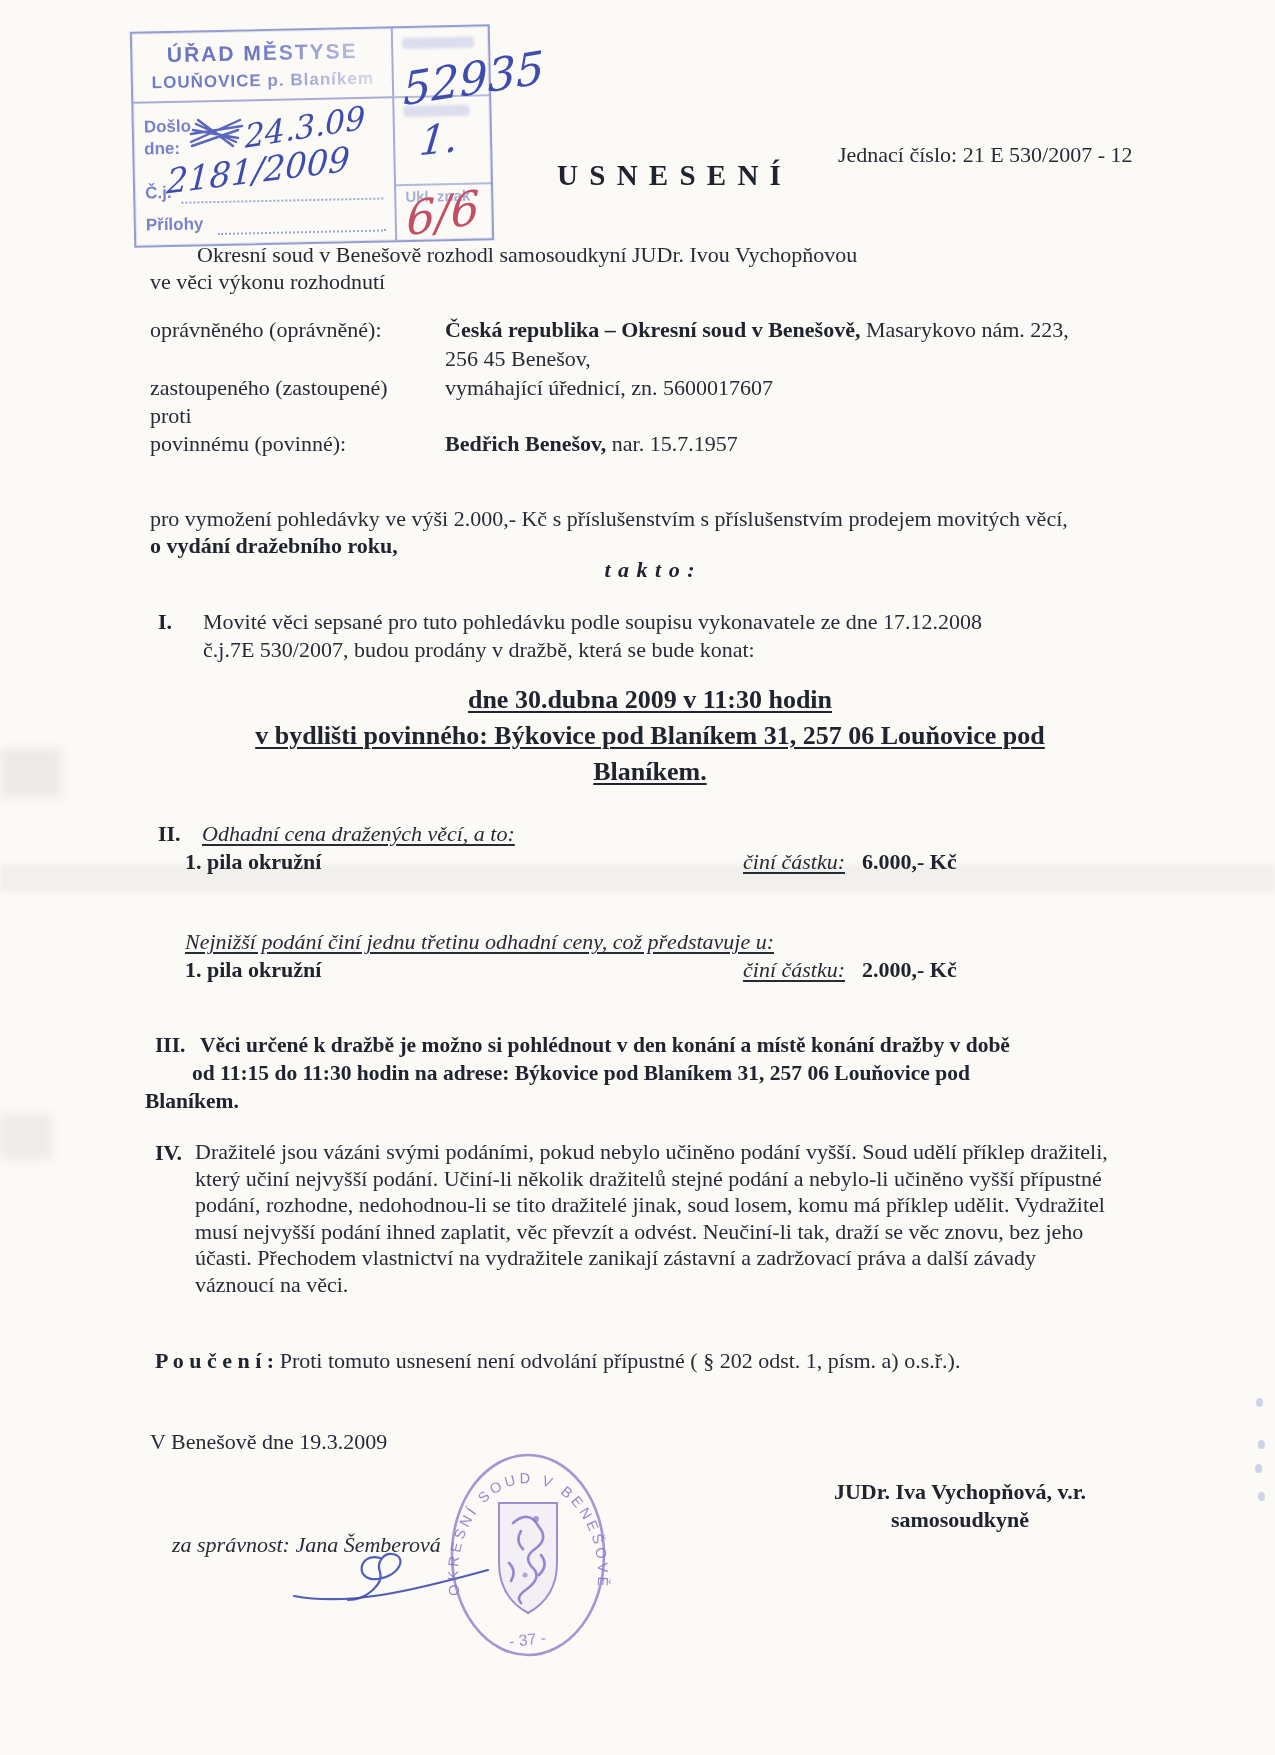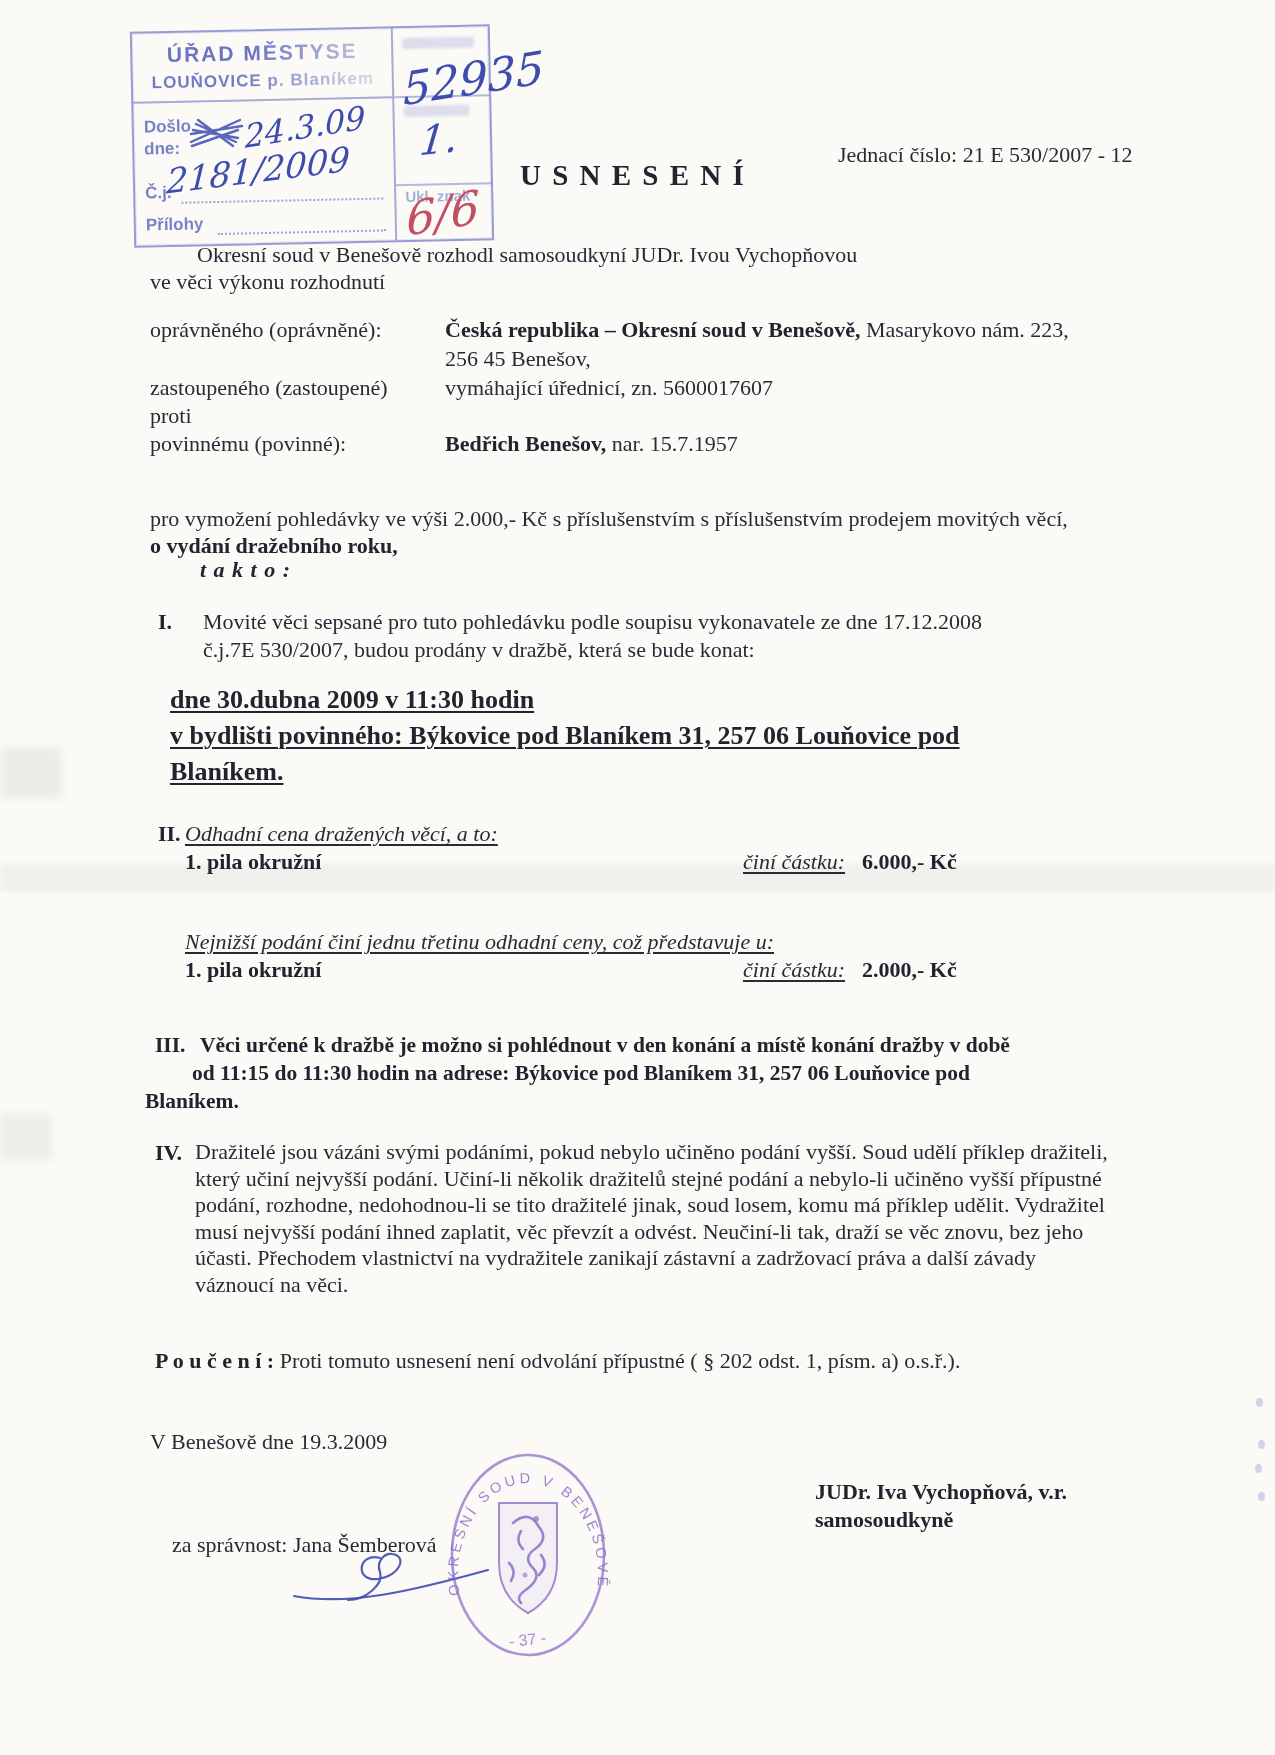--- a/index.html
+++ b/index.html
@@ -11,21 +11,21 @@
     background:#fbfaf7;
     overflow:hidden;
     font-family:"Liberation Serif", serif;
     color:#272b36;
   }
   .abs{position:absolute;}
   .t{font-size:22px;line-height:27px;white-space:nowrap;}
   .b{font-weight:bold;color:#20242e;}
   .i{font-style:italic;}
   .u{text-decoration:underline;text-underline-offset:3px;text-decoration-thickness:1.5px;}
-  .center{}
+  .center{text-align:center;}
   .wrap{white-space:normal;}
 
   
   .registry-stamp{
     left:132px;top:28px;width:356px;height:212px;
     transform:rotate(-1.2deg);
     border:2.5px solid rgba(96,106,192,.65);
     box-shadow:inset 0 0 0 1px rgba(96,106,192,.15);
     font-family:"Liberation Sans", sans-serif;
     color:rgba(78,90,182,.88);
@@ -130,21 +130,21 @@
 
   <div class="abs t b" style="left:158px;top:608px;">I.</div>
   <div class="abs t" style="left:203px;top:608px;">Movité věci sepsané pro tuto pohledávku podle soupisu vykonavatele ze dne 17.12.2008</div>
   <div class="abs t" style="left:203px;top:636px;">č.j.7E 530/2007, budou prodány v dražbě, která se bude konat:</div>
 
   <div class="abs t b center" style="left:170px;top:686px;width:960px;font-size:26px;"><span class="u">dne 30.dubna 2009 v 11:30 hodin</span></div>
   <div class="abs t b center" style="left:170px;top:722px;width:960px;font-size:26px;"><span class="u">v bydlišti povinného: Býkovice pod Blaníkem 31, 257 06 Louňovice pod</span></div>
   <div class="abs t b center" style="left:170px;top:758px;width:960px;font-size:26px;"><span class="u">Blaníkem.</span></div>
 
   <div class="abs t b" style="left:158px;top:820px;text-align:center;">II.</div>
-  <div class="abs t i" style="left:185px;top:820px;font-style:italic;"><span class="u">Odhadní cena dražených věcí, a to:</span></div>
+  <div class="abs t i" style="left:202px;top:820px;font-style:italic;"><span class="u">Odhadní cena dražených věcí, a to:</span></div>
   <div class="abs t b" style="left:185px;top:848px;">1. pila okružní</div>
   <div class="abs t i" style="left:743px;top:848px;"><span class="u">činí částku:</span></div>
   <div class="abs t b" style="left:862px;top:848px;">6.000,- Kč</div>
 
   <div class="abs t i" style="left:185px;top:928px;"><span class="u">Nejnižší podání činí jednu třetinu odhadní ceny, což představuje u:</span></div>
   <div class="abs t b" style="left:185px;top:956px;">1. pila okružní</div>
   <div class="abs t i" style="left:743px;top:956px;"><span class="u">činí částku:</span></div>
   <div class="abs t b" style="left:862px;top:956px;">2.000,- Kč</div>
 
   <div class="abs t b" style="left:155px;top:1032px;font-size:21.5px;">III.</div>
@@ -153,21 +153,21 @@
   <div class="abs t b" style="left:145px;top:1088px;font-size:21.5px;">Blaníkem.</div>
 
   <div class="abs t b" style="left:155px;top:1139px;">IV.</div>
   <div class="abs t wrap" style="left:195px;top:1139px;width:922px;line-height:26.5px;">Dražitelé jsou vázáni svými podáními, pokud nebylo učiněno podání vyšší. Soud udělí příklep dražiteli, který učiní nejvyšší podání. Učiní-li několik dražitelů stejné podání a nebylo-li učiněno vyšší přípustné podání, rozhodne, nedohodnou-li se tito dražitelé jinak, soud losem, komu má příklep udělit. Vydražitel musí nejvyšší podání ihned zaplatit, věc převzít a odvést. Neučiní-li tak, draží se věc znovu, bez jeho účasti. Přechodem vlastnictví na vydražitele zanikají zástavní a zadržovací práva a další závady váznoucí na věci.</div>
 
   <div class="abs t" style="left:155px;top:1347px;"><span class="b">P o u č e n í :</span> <span>Proti tomuto usnesení není odvolání přípustné ( § 202 odst. 1, písm. a) o.s.ř.).</span></div>
 
   <div class="abs t" style="left:150px;top:1428px;">V Benešově dne 19.3.2009</div>
   <div class="abs t b center" style="left:815px;top:1478px;width:290px;">JUDr. Iva Vychopňová, v.r.</div>
   <div class="abs t b center" style="left:815px;top:1506px;width:290px;">samosoudkyně</div>
-  <div class="abs t" style="left:172px;top:1531px;">za správnost: Jana Šemberová</div>
+  <div class="abs t" style="left:172px;top:1531px;font-style:italic;">za správnost: Jana Šemberová</div>
 
   <svg class="abs sig-svg" width="210" height="70">
     <path d="M6,48 C60,58 120,44 200,22" stroke="#3e4cb0" stroke-width="2.2" fill="none" stroke-linecap="round" opacity=".9"></path>
     <path d="M92,10 C70,4 66,34 90,31 C112,28 120,8 104,6 C96,5 88,14 92,24 C96,36 78,52 60,52" stroke="#3e4cb0" stroke-width="2.2" fill="none" stroke-linecap="round" opacity=".9"></path>
   </svg>
 
   <svg class="abs seal-svg" width="182" height="222" viewBox="0 0 182 222" opacity="0.88">
     <ellipse cx="91" cy="110" rx="76" ry="100" fill="none" stroke="#7a5fc2" stroke-width="2.6" opacity=".75"></ellipse>
     <path id="sealArc" d="M 23,152 A 70,92 0 1 1 159,152" fill="none"></path>
     <text font-family="Liberation Sans, sans-serif" font-size="14.5" fill="#7a5fc2" letter-spacing="3.5" opacity=".85">

